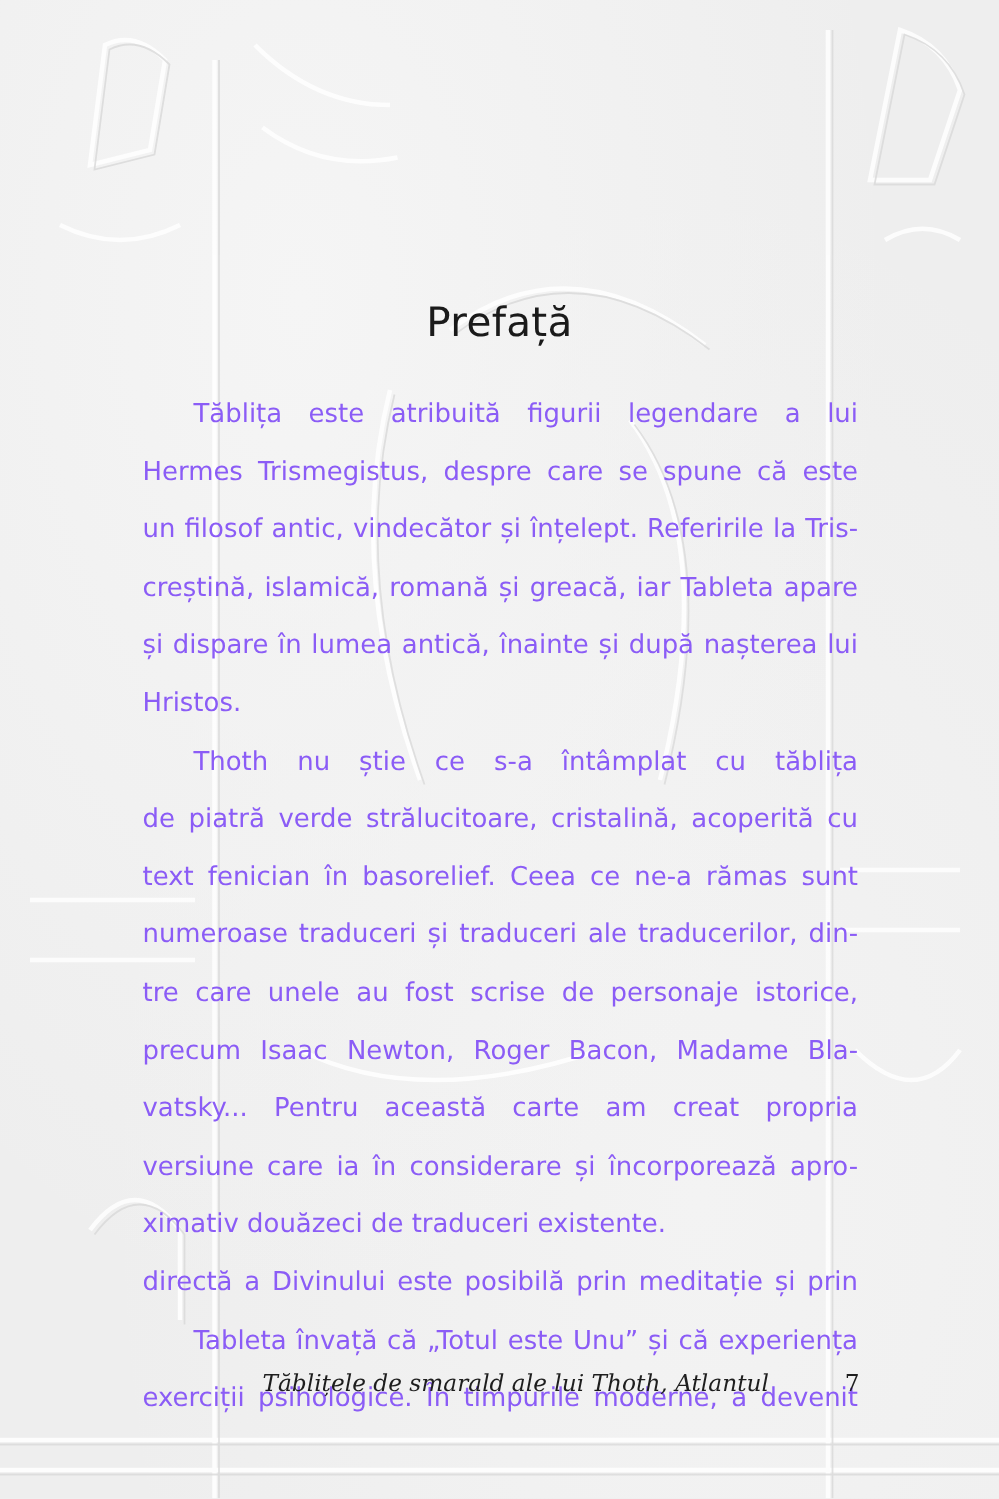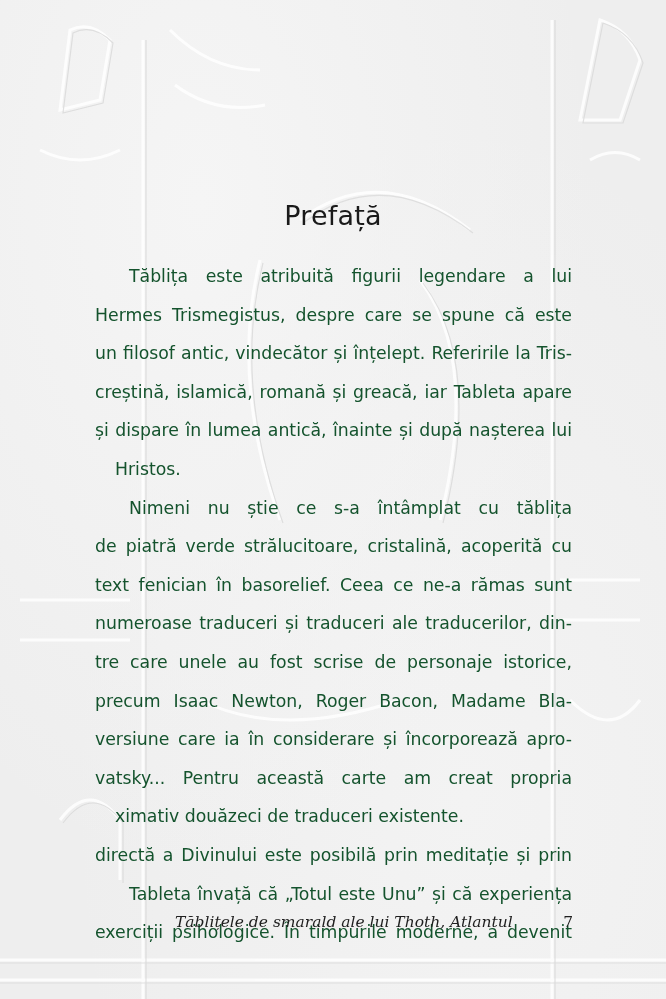--- a/index.html
+++ b/index.html
@@ -20,24 +20,24 @@
   .page { position: absolute; inset: 0; }
   .title {
     position: absolute; left: 0; right: 0; top: 182px;
     text-align: center; font-size: 27px; font-weight: normal; color: #1a1a1a;
     letter-spacing: 0.2px;
   }
   .body-text { position: absolute; left: 95px; top: 257px; width: 477px; }
   .line {
     height: 38.6px; line-height: 38.6px; font-size: 17.3px;
     white-space: nowrap; text-align: justify; text-align-last: justify;
-    color: #14532d;
+    color: #8b5cf6;
   }
   .line.indent { padding-left: 34px; }
-  .line.last { text-align-last: left; margin-left: 20px; }
+  .line.last { text-align-last: left; }
   .footer {
     position: absolute; top: 913px; left: 175px; right: 93px;
     font-family: "DejaVu Serif", serif; font-style: italic; font-size: 15.5px; color: #1e1e1e;
     display: flex; justify-content: space-between;
   }
   .footer .num { font-style: normal; }
 </style>
 </head>
 <body>
 
@@ -82,28 +82,28 @@
   <div class="body-text">
     <div>
       <div class="line indent">Tăblița este atribuită figurii legendare a lui</div>
       <div class="line">Hermes Trismegistus, despre care se spune că este</div>
       <div class="line">un filosof antic, vindecător și înțelept. Referirile la Tris-</div>
       <div class="line">creștină, islamică, romană și greacă, iar Tableta apare</div>
       <div class="line">și dispare în lumea antică, înainte și după nașterea lui</div>
       <div class="line last">Hristos.</div>
     </div>
     <div>
-      <div class="line indent">Nimeni nu știe ce s-a întâmplat cu tăblița</div>
+      <div class="line indent">Thoth nu știe ce s-a întâmplat cu tăblița</div>
       <div class="line">de piatră verde strălucitoare, cristalină, acoperită cu</div>
       <div class="line">text fenician în basorelief. Ceea ce ne-a rămas sunt</div>
       <div class="line">numeroase traduceri și traduceri ale traducerilor, din-</div>
       <div class="line">tre care unele au fost scrise de personaje istorice,</div>
       <div class="line">precum Isaac Newton, Roger Bacon, Madame Bla-</div>
+      <div class="line">vatsky... Pentru această carte am creat propria</div>
       <div class="line">versiune care ia în considerare și încorporează apro-</div>
-      <div class="line">vatsky... Pentru această carte am creat propria</div>
       <div class="line last">ximativ douăzeci de traduceri existente.</div>
     </div>
     <div>
       <div class="line">directă a Divinului este posibilă prin meditație și prin</div>
       <div class="line indent">Tableta învață că „Totul este Unu” și că experiența</div>
       <div class="line">exerciții psihologice. În timpurile moderne, a devenit</div>
     </div>
   </div>
 
   <div class="footer">

